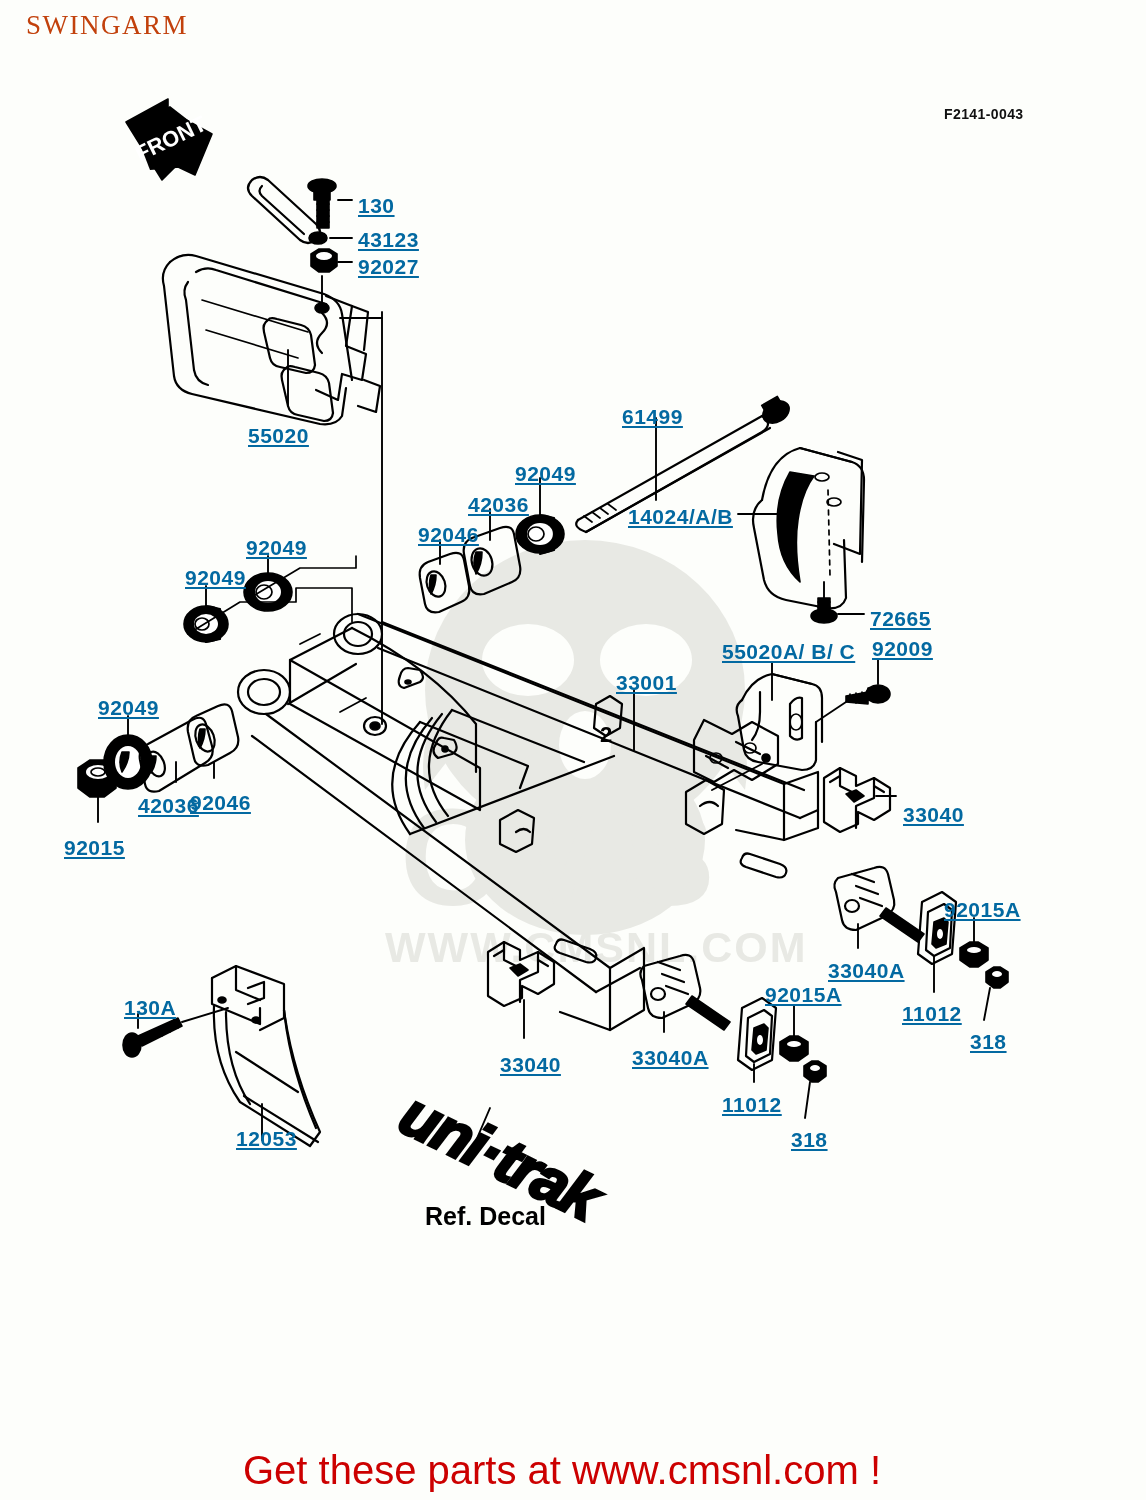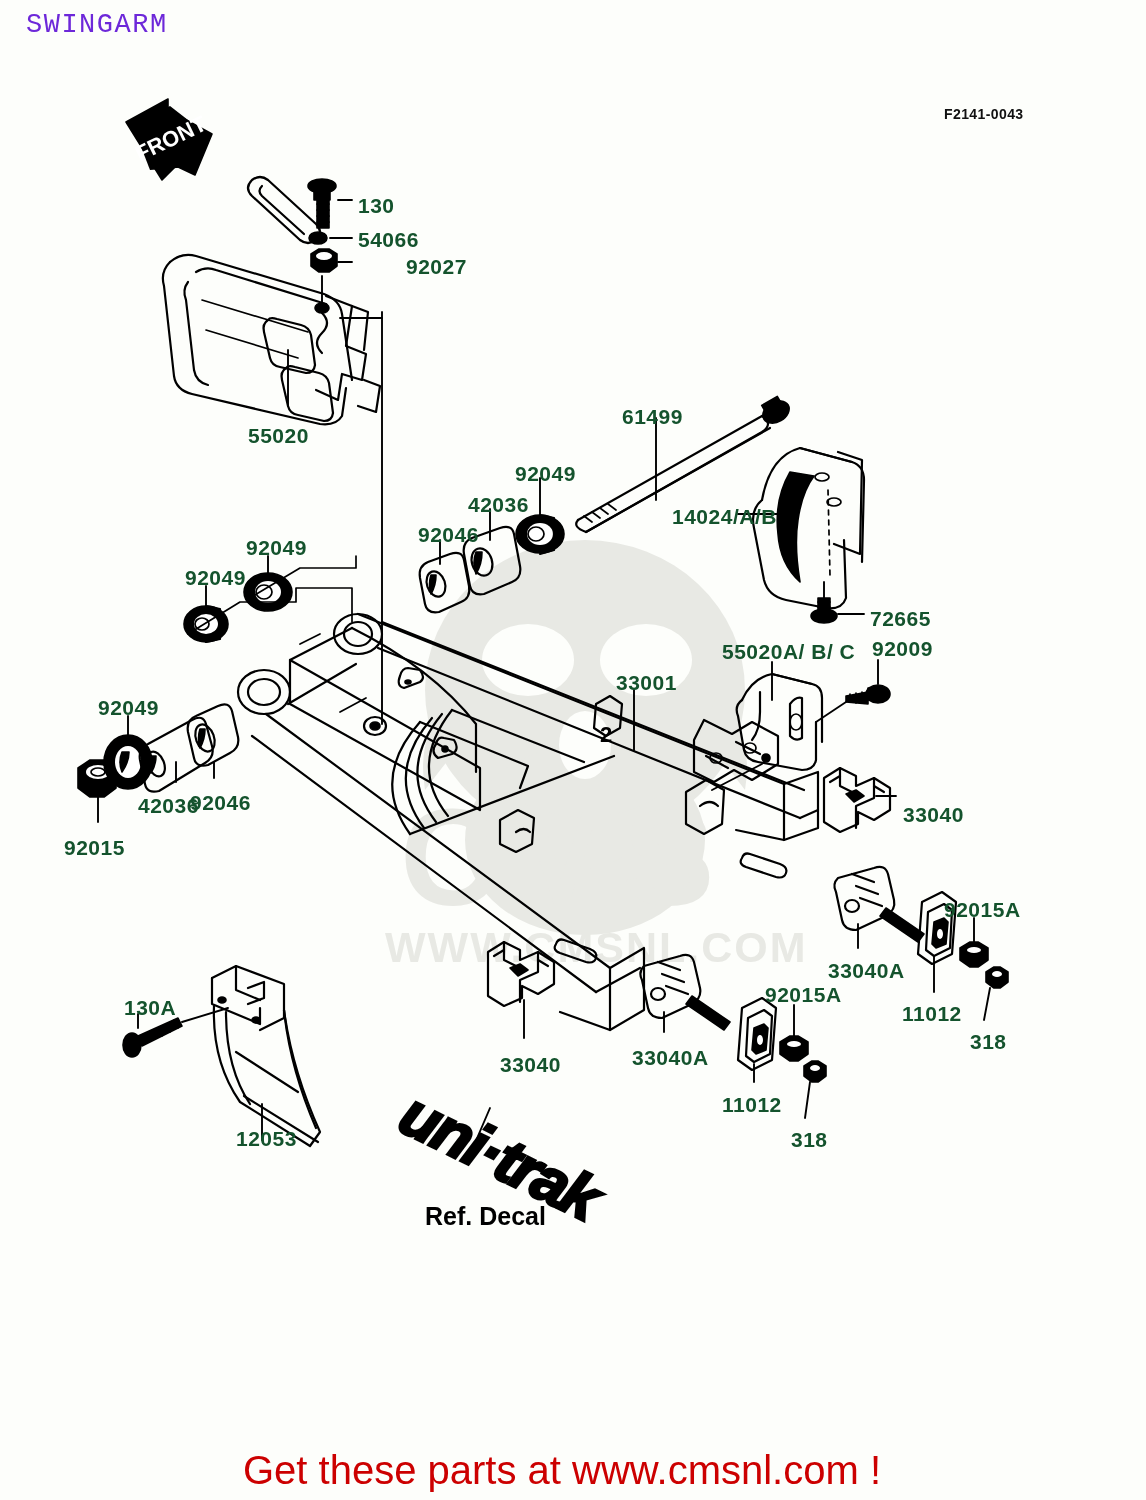--- a/index.html
+++ b/index.html
@@ -15,22 +15,22 @@
     overflow: hidden;
     font-family: "Liberation Sans", sans-serif;
   }
 
   #page-title {
     position: absolute;
     left: 26px;
     top: 10px;
     font-size: 27px;
     letter-spacing: 1.5px;
-    color: #6d28d9;
-    font-family: Liberation Mono, monospace;
+    color: #c2410c;
+    font-family: Liberation Serif, serif;
     white-space: nowrap;
   }
 
   #diagram-code {
     position: absolute;
     left: 944px;
     top: 62px;
     font-size: 14px;
     font-weight: bold;
     letter-spacing: 0.4px;
@@ -59,23 +59,24 @@
     top: 0;
     width: 1146px;
     height: 1500px;
   }
 
   .pn {
     position: absolute;
     font-family: "Liberation Sans", sans-serif;
     font-weight: bold;
     font-size: 21px;
-    color: #14532d;
+    color: #0369a1;
     letter-spacing: 0.5px;
     white-space: nowrap;
+    text-decoration: underline;
   }
 
   .refdecal {
     position: absolute;
     font-family: "Liberation Sans", sans-serif;
     font-weight: bold;
     font-size: 25px;
     color: #000;
     white-space: nowrap;
   }
@@ -447,25 +448,25 @@
     <g transform="translate(418,1082) rotate(26)">
       <text x="0" y="52" font-family="Liberation Sans, sans-serif" font-weight="bold" font-size="62" font-style="italic" fill="#000" stroke="#000" stroke-width="3" letter-spacing="-2">uni·trak</text>
     </g>
   </g>
   <line class="ln-lead" x1="472" y1="1150" x2="490" y2="1108"></line>
 
 </svg>
 
 <div id="labels">
     <div class="pn" style="left: 358px; top: 194px;">130</div>
-    <div class="pn" style="left: 358px; top: 228px;">54066</div>
-    <div class="pn" style="left: 358px; top: 255px; margin-left: 48px;">92027</div>
+    <div class="pn" style="left: 358px; top: 228px;">43123</div>
+    <div class="pn" style="left: 358px; top: 255px;">92027</div>
     <div class="pn" style="left: 248px; top: 424px;">55020</div>
     <div class="pn" style="left: 622px; top: 405px;">61499</div>
-    <div class="pn" style="left: 628px; top: 505px; margin-left: 44px;">14024/A/B</div>
+    <div class="pn" style="left: 628px; top: 505px;">14024/A/B</div>
     <div class="pn" style="left: 515px; top: 462px;">92049</div>
     <div class="pn" style="left: 468px; top: 493px;">42036</div>
     <div class="pn" style="left: 418px; top: 523px;">92046</div>
     <div class="pn" style="left: 246px; top: 536px;">92049</div>
     <div class="pn" style="left: 185px; top: 566px;">92049</div>
     <div class="pn" style="left: 870px; top: 607px;">72665</div>
     <div class="pn" style="left: 722px; top: 640px;">55020A/ B/ C</div>
     <div class="pn" style="left: 872px; top: 637px;">92009</div>
     <div class="pn" style="left: 616px; top: 671px;">33001</div>
     <div class="pn" style="left: 98px; top: 696px;">92049</div>

